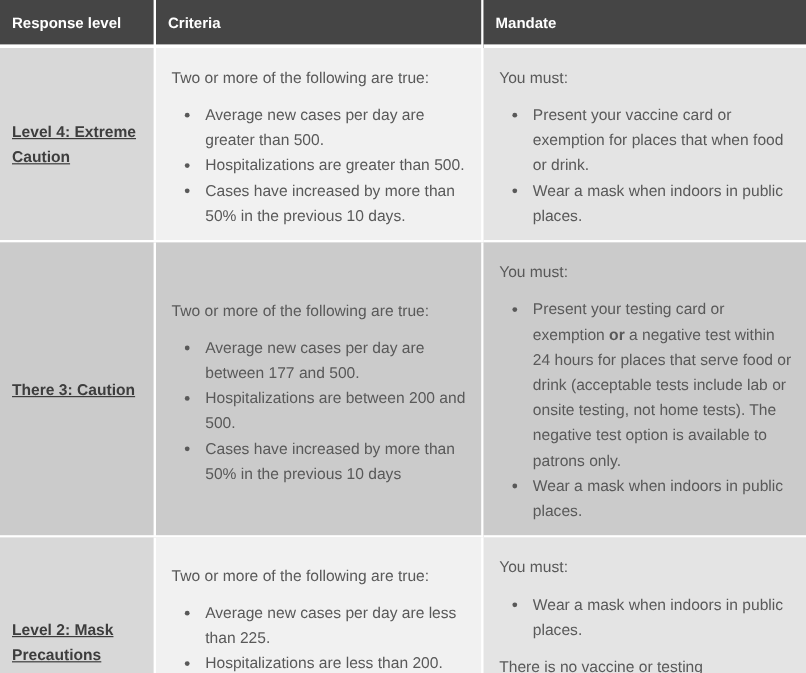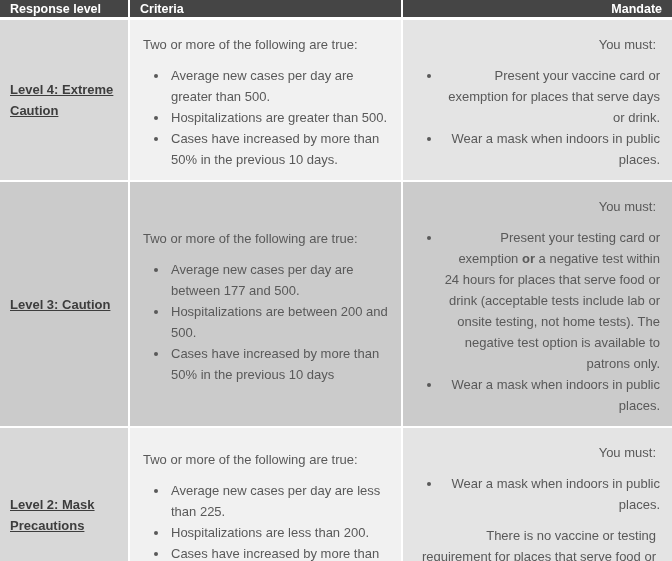--- a/index.html
+++ b/index.html
@@ -19,30 +19,30 @@
     table-layout: fixed;
   }
 
   th, td {
     box-sizing: border-box;
     border-right: 2px solid var(--separator, #ffffff);
     border-bottom: 2px solid var(--separator, #ffffff);
     vertical-align: middle;
     margin: 0;
   }
-  th:last-child, td:last-child { border-right: none; text-align: right; }
+  th:last-child, td:last-child { border-right: none; }
 
   thead th {
     background: var(--header-bg, #454545);
     color: var(--header-text, #ffffff);
     font-size: 12.5px;
     font-weight: bold;
     text-align: left;
     padding: 0 10px;
-    height: 20px;
+    height: 40px;
     border-bottom-width: 3px;
   }
 
   td { font-size: 13px; line-height: 21px; color: var(--body-text, #595959); }
 
   td.level-cell {
     padding: 8px 6px 8px 10px;
     font-weight: bold;
     color: var(--level-text, #3d3d3d);
     text-decoration: underline;
@@ -94,27 +94,27 @@
             <p>Two or more of the following are true:</p>
             <ul>
               <li>Average new cases per day are greater than 500.</li>
               <li>Hospitalizations are greater than 500.</li>
               <li>Cases have increased by more than 50% in the previous 10 days.</li>
             </ul>
           </td>
           <td class="mandate-cell">
             <p>You must:</p>
             <ul>
-              <li>Present your vaccine card or exemption for places that serve days or drink.</li>
+              <li>Present your vaccine card or exemption for places that when food or drink.</li>
               <li>Wear a mask when indoors in public places.</li>
             </ul>
           </td>
         </tr>
         <tr class="row-gray">
-          <td class="level-cell"><span>Level 3: Caution</span></td>
+          <td class="level-cell"><span>There 3: Caution</span></td>
           <td class="criteria-cell">
             <p>Two or more of the following are true:</p>
             <ul>
               <li>Average new cases per day are between 177 and 500.</li>
               <li>Hospitalizations are between 200 and 500.</li>
               <li>Cases have increased by more than 50% in the previous 10 days</li>
             </ul>
           </td>
           <td class="mandate-cell">
             <p>You must:</p>

